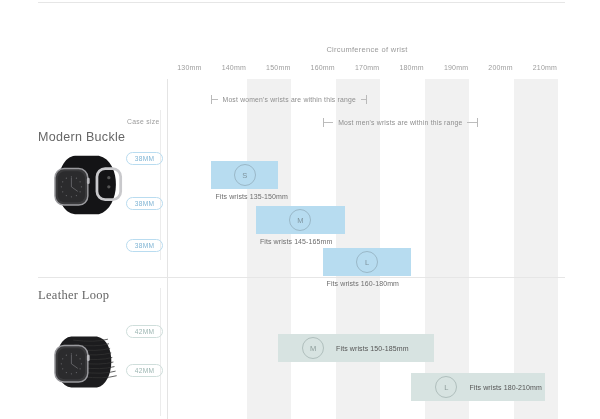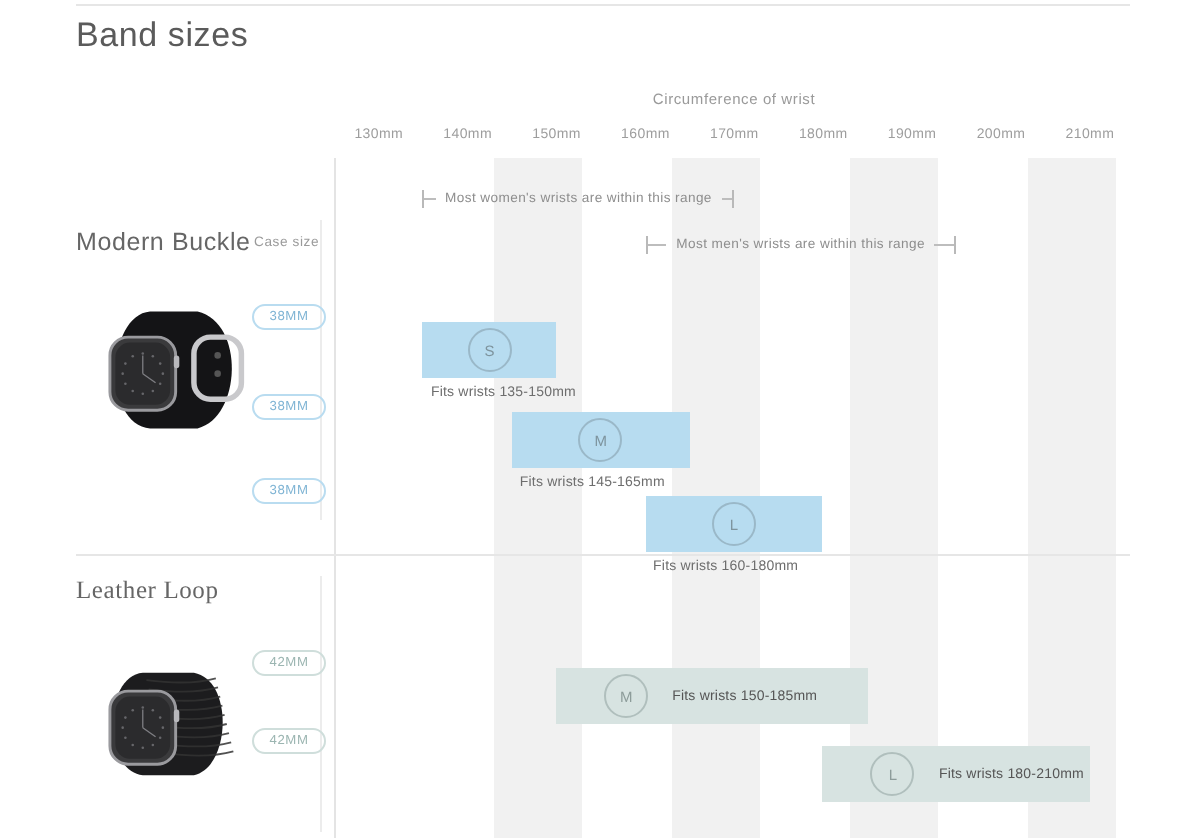--- a/index.html
+++ b/index.html
@@ -38,21 +38,21 @@
   .range-anno .txt {
     font-size:6.8px; color:#8e8e8e; white-space:nowrap; padding:0 5px; letter-spacing:.2px;
   }
   #range-women { top:78px; }
   #range-men   { top:101px; }
 
   
   .band-name {
     position:absolute; left:38px; font-size:12.5px; color:#666; letter-spacing:.3px;
   }
-  #band-name-0 { top:114px;text-align:right; }
+  #band-name-0 { top:130px;text-align:right; }
   #band-name-1 { top:288px;font-family:Liberation Serif, serif; }
 
   #case-size-label {
     position:absolute; left:127px; top:118px; font-size:6.8px; color:#9b9b9b; letter-spacing:.3px;
   }
   #case-divider { position:absolute; left:160px; top:110px; width:1px; height:150px; background:#ececec; }
   #case-divider2 { position:absolute; left:160px; top:288px; width:1px; height:128px; background:#ececec; }
 
   
   .pill {
@@ -83,21 +83,20 @@
 
   
   .watch { position:absolute; width:84px; height:84px; }
 </style>
 </head>
 <body>
 
 <div id="root">
 
   <div class="hdivider" id="top-divider"></div>
-  <div class="band-name" id="page-title-el" style="top:8px;font-size:17px;color:#5b5b5b;">Band sizes</div>
 
   <div id="plot">
     <div id="stripes">
         <div class="stripe" style="left: 247px; width: 44.4444px;"></div>
         <div class="stripe" style="left: 335.889px; width: 44.4444px;"></div>
         <div class="stripe" style="left: 424.778px; width: 44.4444px;"></div>
         <div class="stripe" style="left: 513.667px; width: 44.4444px;"></div>
       </div>
     <div id="axis-divider"></div>
     <div id="axis-caption">Circumference of wrist</div>

